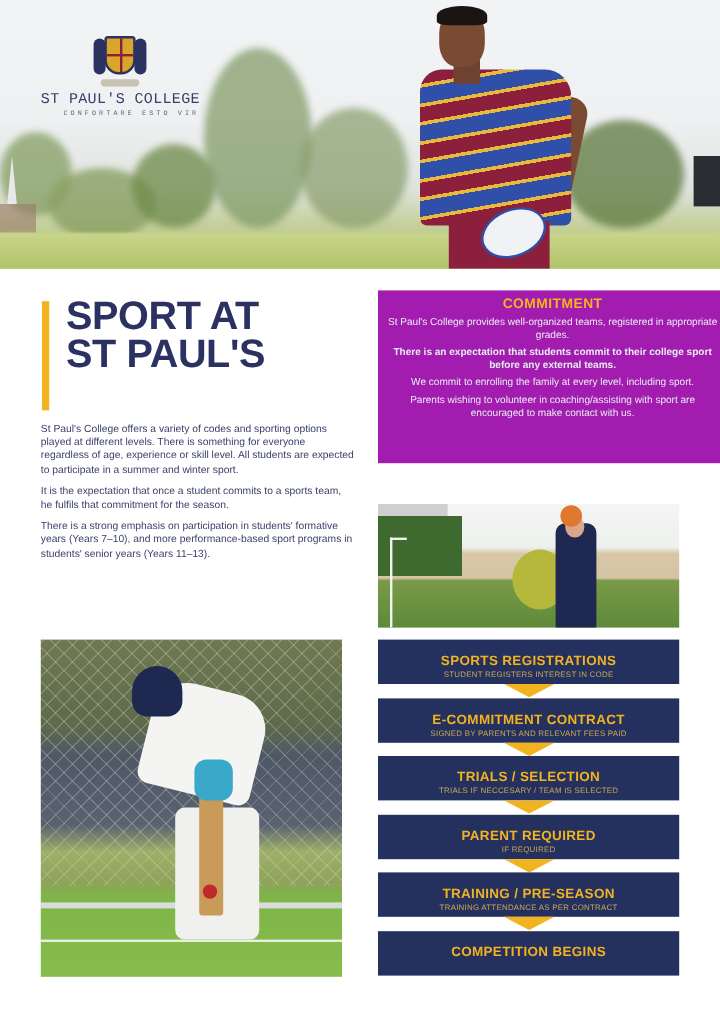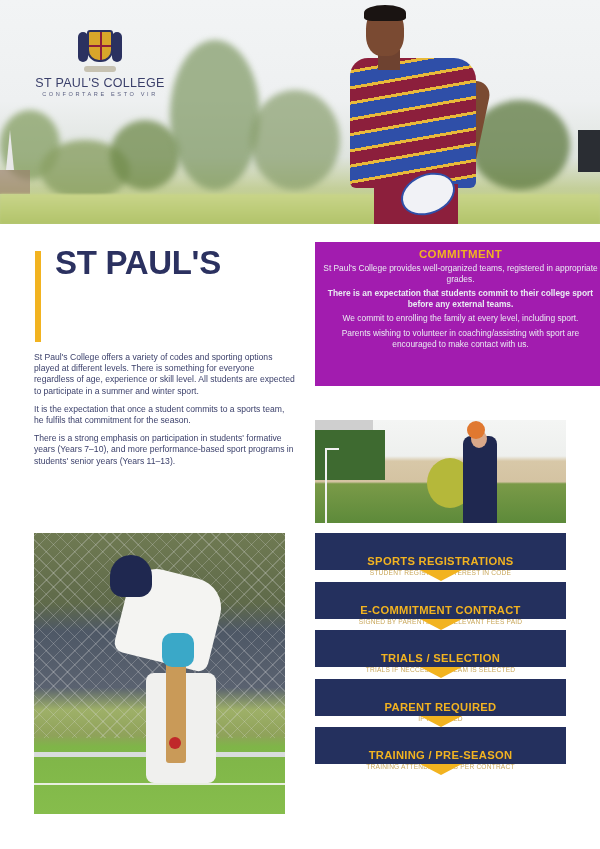--- a/index.html
+++ b/index.html
@@ -22,21 +22,21 @@
   .player .head { position: absolute; left: 18px; top: 6px; width: 38px; height: 50px; background: #7a4a32; border-radius: 45% 45% 40% 40%; }
   .player .hair { position: absolute; left: 16px; top: 5px; width: 42px; height: 16px; background: #1a1412; border-radius: 50% 50% 20% 20%; }
   .player .neck { position: absolute; left: 30px; top: 50px; width: 22px; height: 20px; background: #6e4230; }
   .player .shirt { position: absolute; left: 2px; top: 58px; width: 126px; height: 130px; border-radius: 18px 22px 6px 6px;
     background: repeating-linear-gradient(170deg, #8c1f3c 0px, #8c1f3c 12px, #e8b93a 12px, #e8b93a 15px, #2f4fa8 15px, #2f4fa8 28px, #e8b93a 28px, #e8b93a 31px); }
   .player .arm { position: absolute; left: 104px; top: 80px; width: 30px; height: 100px; background: #7a4a32; border-radius: 14px; transform: rotate(12deg); }
   .player .shorts { position: absolute; left: 26px; top: 184px; width: 84px; height: 40px; background: #8c1f3c; }
   .player .ball { position: absolute; left: 52px; top: 174px; width: 56px; height: 40px; background: #f1f2f6; border-radius: 50%; border: 2px solid #2f4fa8; transform: rotate(-22deg); }
 
   
-  .logo { position: absolute; left: 34px; top: 26px; width: 132px; text-align: center; }
+  .logo { position: absolute; left: 34px; top: 26px; width: 132px; text-align: right; font-family: Liberation Mono, monospace; }
   .crest { position: relative; width: 44px; height: 46px; margin: 0 auto 4px auto; }
   .crest .shield { position: absolute; left: 9px; top: 4px; width: 26px; height: 32px; background: #d9a62a;
     border: 2px solid #2b3160; border-radius: 3px 3px 12px 12px; }
   .crest .shield::before { content: ""; position: absolute; left: 11px; top: 0; width: 2px; height: 28px; background: #8c1f3c; }
   .crest .shield::after { content: ""; position: absolute; left: 0; top: 13px; width: 22px; height: 2px; background: #8c1f3c; }
   .crest .mantle-l, .crest .mantle-r { position: absolute; top: 6px; width: 10px; height: 30px; background: #2b3160; border-radius: 6px; }
   .crest .mantle-l { left: 0; } .crest .mantle-r { right: 0; }
   .crest .scroll { position: absolute; left: 6px; bottom: 0; width: 32px; height: 6px; background: #c7c2b2; border-radius: 3px; }
   .logo-name { font-size: 12.5px; font-weight: 400; letter-spacing: 0.3px; color: #3a3f6a; white-space: nowrap; }
   .logo-motto { font-size: 5.6px; letter-spacing: 2.6px; color: #5a5f80; margin-top: 1px; white-space: nowrap; }
@@ -78,21 +78,21 @@
   .cricket .line { position: absolute; left: 0; top: 250px; width: 251px; height: 2px; background: #e8eee0; }
   .cricket .body { position: absolute; left: 88px; top: 40px; width: 96px; height: 90px; background: #f4f4f2; border-radius: 30px 30px 10px 10px; transform: rotate(14deg); }
   .cricket .helmet { position: absolute; left: 76px; top: 22px; width: 42px; height: 42px; background: #1f2850; border-radius: 50% 50% 30% 30%; }
   .cricket .pads { position: absolute; left: 112px; top: 140px; width: 70px; height: 110px; background: #f0f0ee; border-radius: 8px; }
   .cricket .bat { position: absolute; left: 132px; top: 130px; width: 20px; height: 100px; background: #c99a58; border-radius: 3px; }
   .cricket .gloves { position: absolute; left: 128px; top: 100px; width: 32px; height: 34px; background: #3aa8c8; border-radius: 10px; }
   .cricket .cball { position: absolute; left: 135px; top: 204px; width: 12px; height: 12px; background: #c0282a; border-radius: 50%; }
 
   
   .flow { position: absolute; left: 315px; top: 533px; width: 251px; }
-  .step { position: relative; width: 251px; height: 37px; background: #24305e; text-align: center; margin-bottom: 11.5px; padding-top: 22px; }
+  .step { position: relative; width: 251px; height: 37px; background: #24305e; text-align: center; margin-bottom: 11.5px; padding-top: 12px; }
   .step h4 { color: #f2b320; font-size: 11.2px; font-weight: 700; letter-spacing: 0.3px; line-height: 13px; }
   .step small { display: block; color: #c9a75a; font-size: 6.6px; letter-spacing: 0.2px; line-height: 10px; text-transform: uppercase; }
   .step.solo { padding-top: 12px; }
   .step .arrow { position: absolute; left: 105px; bottom: -11px; width: 0; height: 0;
     border-left: 21px solid transparent; border-right: 21px solid transparent; border-top: 11px solid #f2b320; }
 </style>
 </head>
 <body>
 
 <div class="hero">
@@ -123,20 +123,21 @@
     <div class="mantle-r"></div>
     <div class="shield"></div>
     <div class="scroll"></div>
   </div>
   <div class="logo-name">ST PAUL'S COLLEGE</div>
   <div class="logo-motto">CONFORTARE ESTO VIR</div>
 </div>
 
 <div class="title-bar"></div>
 <h1 class="title">
+  <div>SPORT AT</div>
   <div>ST PAUL'S</div>
 </h1>
 
 <div class="intro">
   <p>St Paul's College offers a variety of codes and sporting options played at different levels. There is something for everyone regardless of age, experience or skill level. All students are expected to participate in a summer and winter sport.</p>
   <p>It is the expectation that once a student commits to a sports team, he fulfils that commitment for the season.</p>
   <p>There is a strong emphasis on participation in students' formative years (Years 7–10), and more performance-based sport programs in students' senior years (Years 11–13).</p>
 </div>
 
 <div class="commit">
@@ -188,13 +189,16 @@
   <div class="step">
     <h4>PARENT REQUIRED</h4>
     <small>IF REQUIRED</small>
     <span class="arrow"></span>
   </div>
   <div class="step">
     <h4>TRAINING / PRE-SEASON</h4>
     <small>TRAINING ATTENDANCE AS PER CONTRACT</small>
     <span class="arrow"></span>
   </div>
+  <div class="step solo">
+    <h4>COMPETITION BEGINS</h4>
+  </div>
 </div>
 
 </body></html>

